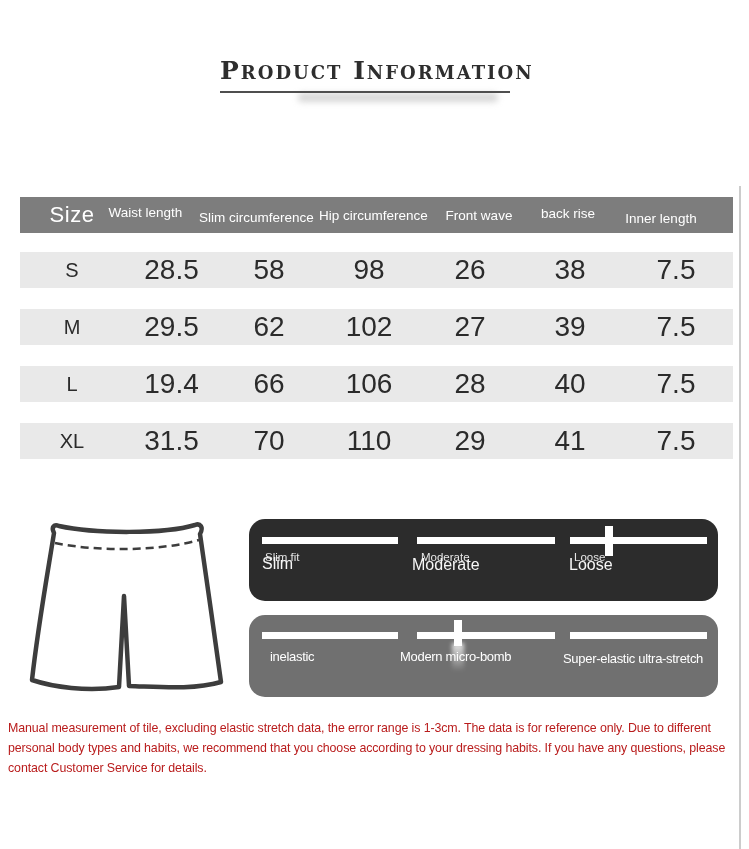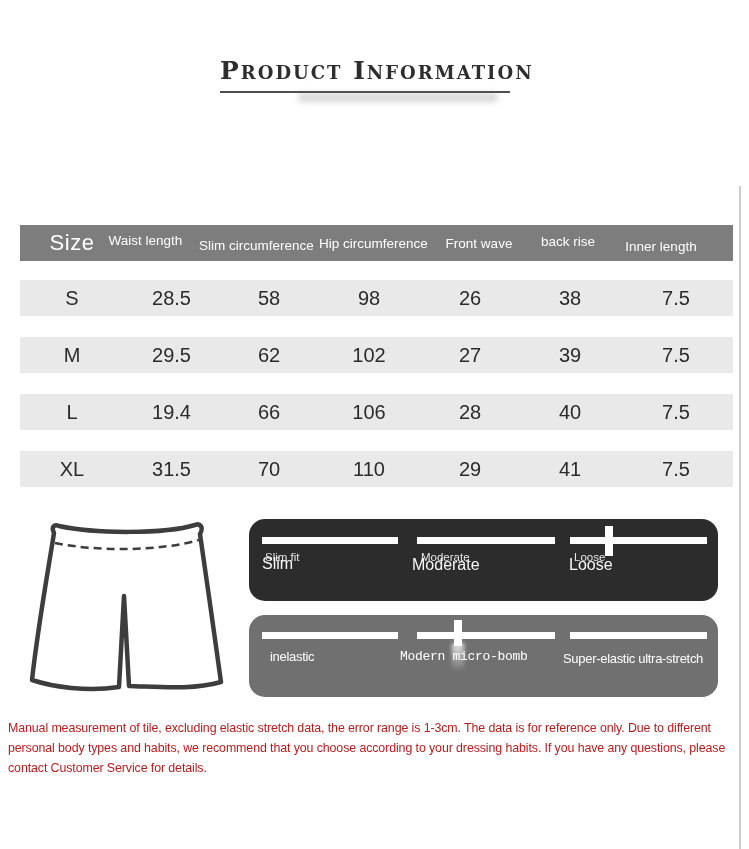--- a/index.html
+++ b/index.html
@@ -18,31 +18,31 @@
   .title-underline{position:relative;margin-top:3px;height:12px;}
   .title-underline .line{position:absolute;left:0;right:0;top:2px;border-top:2px solid #4f4f4f;}
   .title-underline .smudge{
     position:absolute;left:78px;top:4px;width:200px;height:9px;
     background:#d7d7d7;filter:blur(3px);border-radius:4px;
   }
 
   
   .size-table{position:absolute;left:20px;top:197px;width:713px;}
   .tgrid{display:grid;grid-template-columns:104px 95px 100px 100px 102px 98px 114px;align-items:center;}
-  .thead{background:#7d7d7d;height:36px;color:#ffffff;margin-top:28px;}
+  .thead{background:#7d7d7d;height:36px;color:#ffffff;}
   .thead .hcell{text-align:center;font-size:13.5px;white-space:nowrap;}
   .thead .hcell.size{font-size:22px;letter-spacing:.5px;}
   .thead .hcell:nth-child(2){transform:translate(-26px,-3px);}
   .thead .hcell:nth-child(3){transform:translate(-20px,2px);}
   .thead .hcell:nth-child(5){transform:translate(9px,0);}
   .thead .hcell:nth-child(6){transform:translate(-2px,-2px);}
   .thead .hcell:nth-child(7){transform:translate(-15px,3px);}
   .trow{background:#e9e9e9;height:36px;margin-top:21px;}
   .trow.first{margin-top:19px;}
-  .trow .cell{text-align:center;font-size:20px;color:#2b2b2b;white-space:nowrap;}
+  .trow .cell{text-align:center;font-size:28px;color:#2b2b2b;white-space:nowrap;}
   .trow .cell.size{font-size:20px;}
 
   
   .shorts{position:absolute;left:25px;top:516px;width:205px;height:195px;}
 
   
   .panel{position:absolute;left:249px;width:469px;height:82px;border-radius:16px;}
   .panel-fit{top:519px;background:#2c2c2c;}
   .panel-stretch{top:615px;background:#707070;}
   .bar{position:absolute;height:7px;background:#ffffff;}
@@ -60,21 +60,21 @@
     filter:blur(2px);
   }
   .lblgroup{position:absolute;color:#f1f1f1;}
   .lblgroup .ghost{position:absolute;font-size:11.5px;color:#e6e6e6;white-space:nowrap;}
   .lblgroup .main{position:absolute;font-size:16px;color:#f7f7f7;white-space:nowrap;}
   .g1{left:13px;top:32px;}  .g1 .ghost{left:3px;top:0;}  .g1 .main{left:0;top:4px;}
   .g2{left:163px;top:32px;} .g2 .ghost{left:9px;top:0;}  .g2 .main{left:0;top:5px;}
   .g3{left:320px;top:32px;} .g3 .ghost{left:5px;top:0;}  .g3 .main{left:0;top:5px;}
   .slabel{position:absolute;font-size:13px;color:#ffffff;letter-spacing:-.3px;white-space:nowrap;}
   .s1{left:13px;top:34px;padding-left:8px;}
-  .s2{left:151px;top:34px;font-family:Liberation Mono, monospace;}
+  .s2{left:151px;top:34px;}
   .s3{left:314px;top:36px;}
 
   
   .edge-line{position:absolute;left:739px;top:186px;width:2px;height:663px;background:#cccccc;}
 
   
   .disclaimer{
     position:absolute;left:8px;top:718px;width:741px;
     font-size:12.4px;letter-spacing:-.1px;line-height:20px;color:#b91c1c;
     white-space:pre-line;

